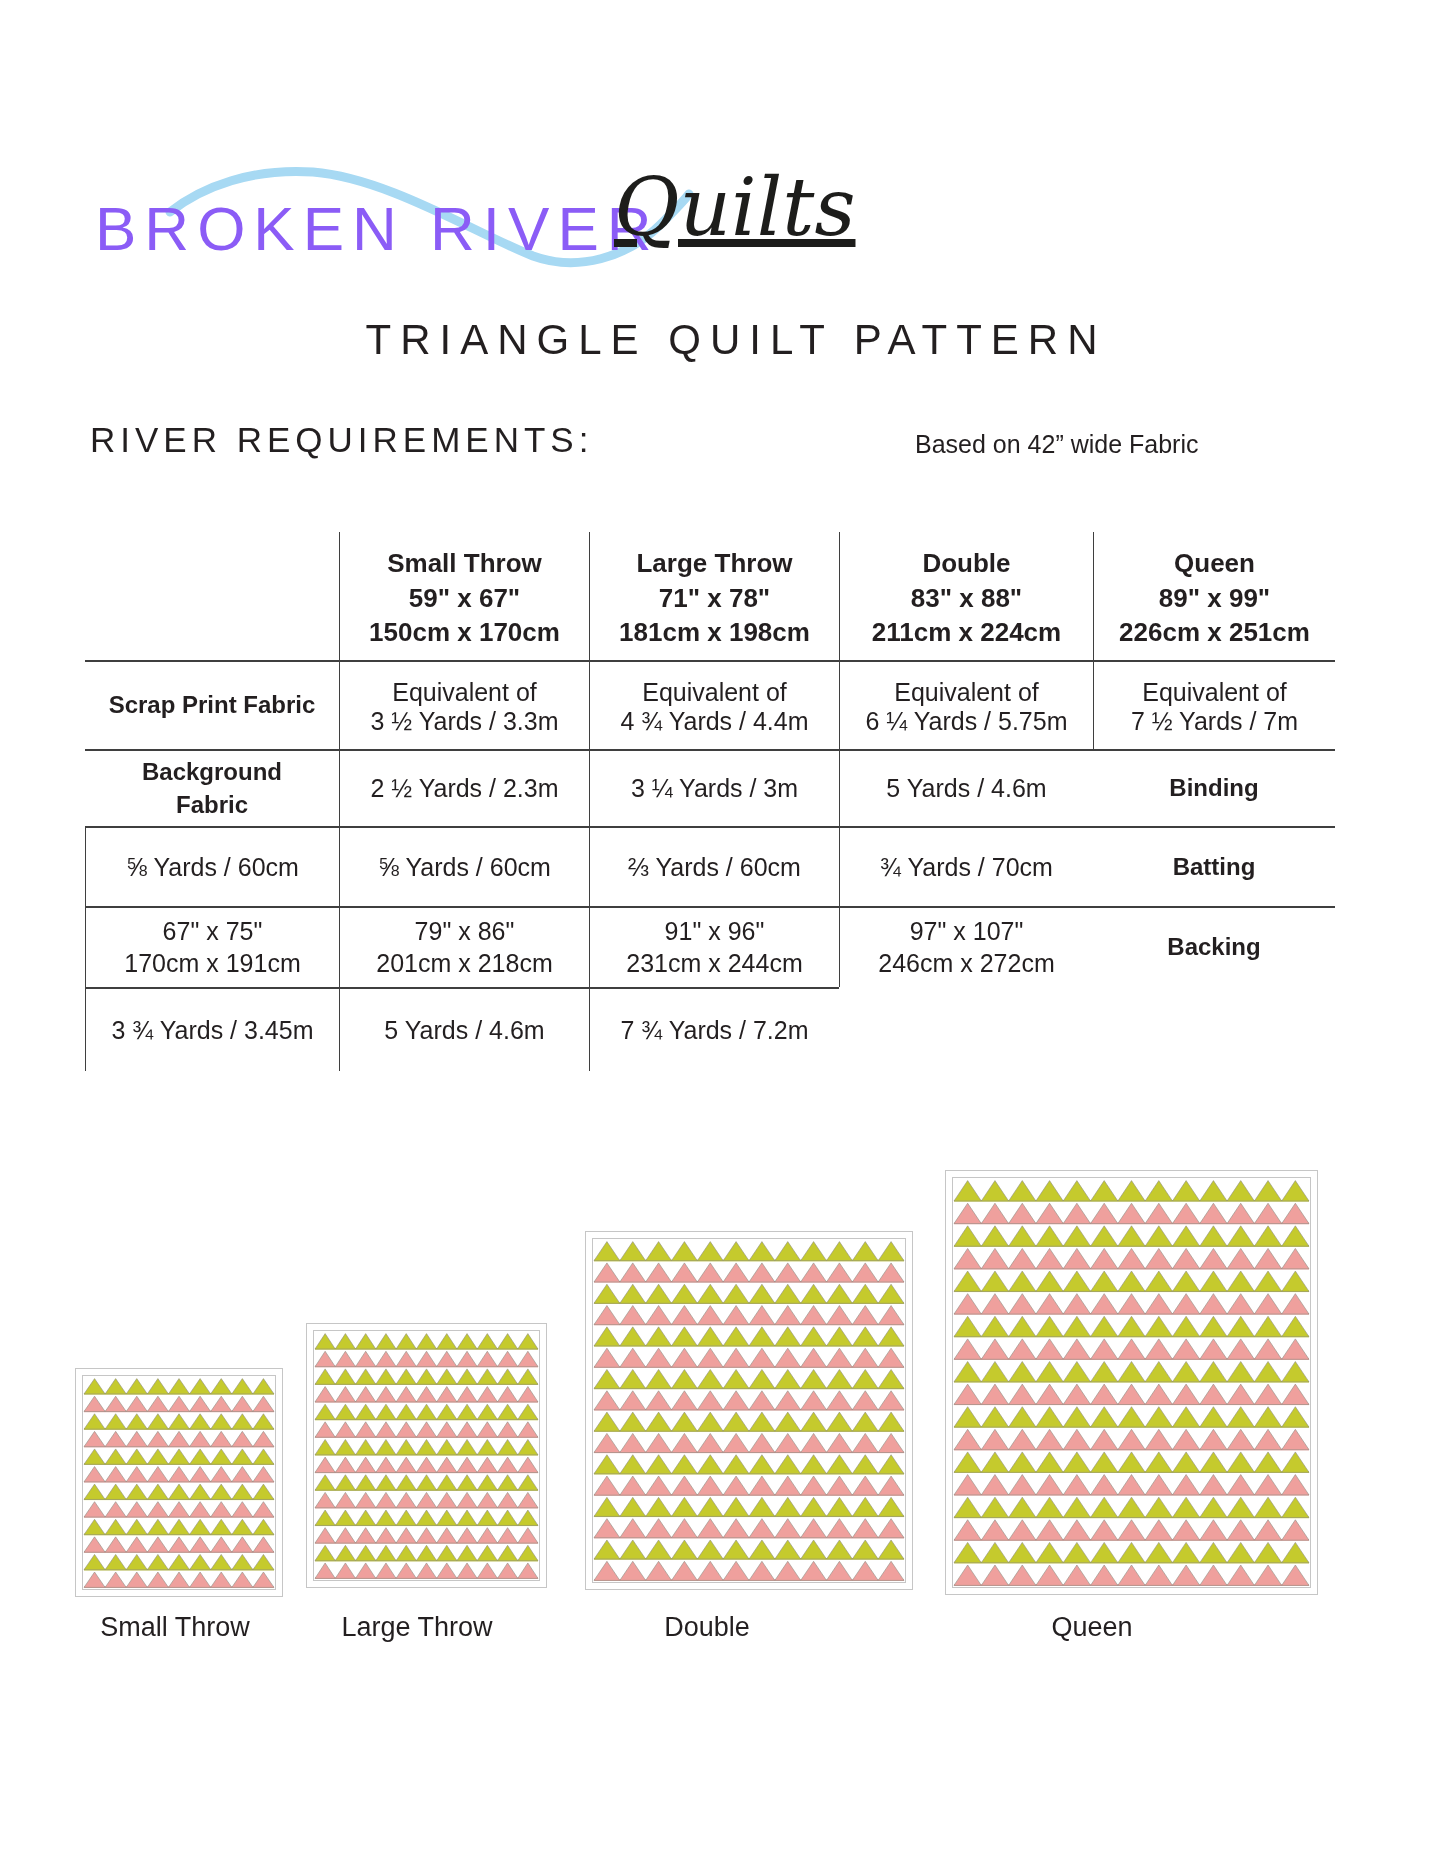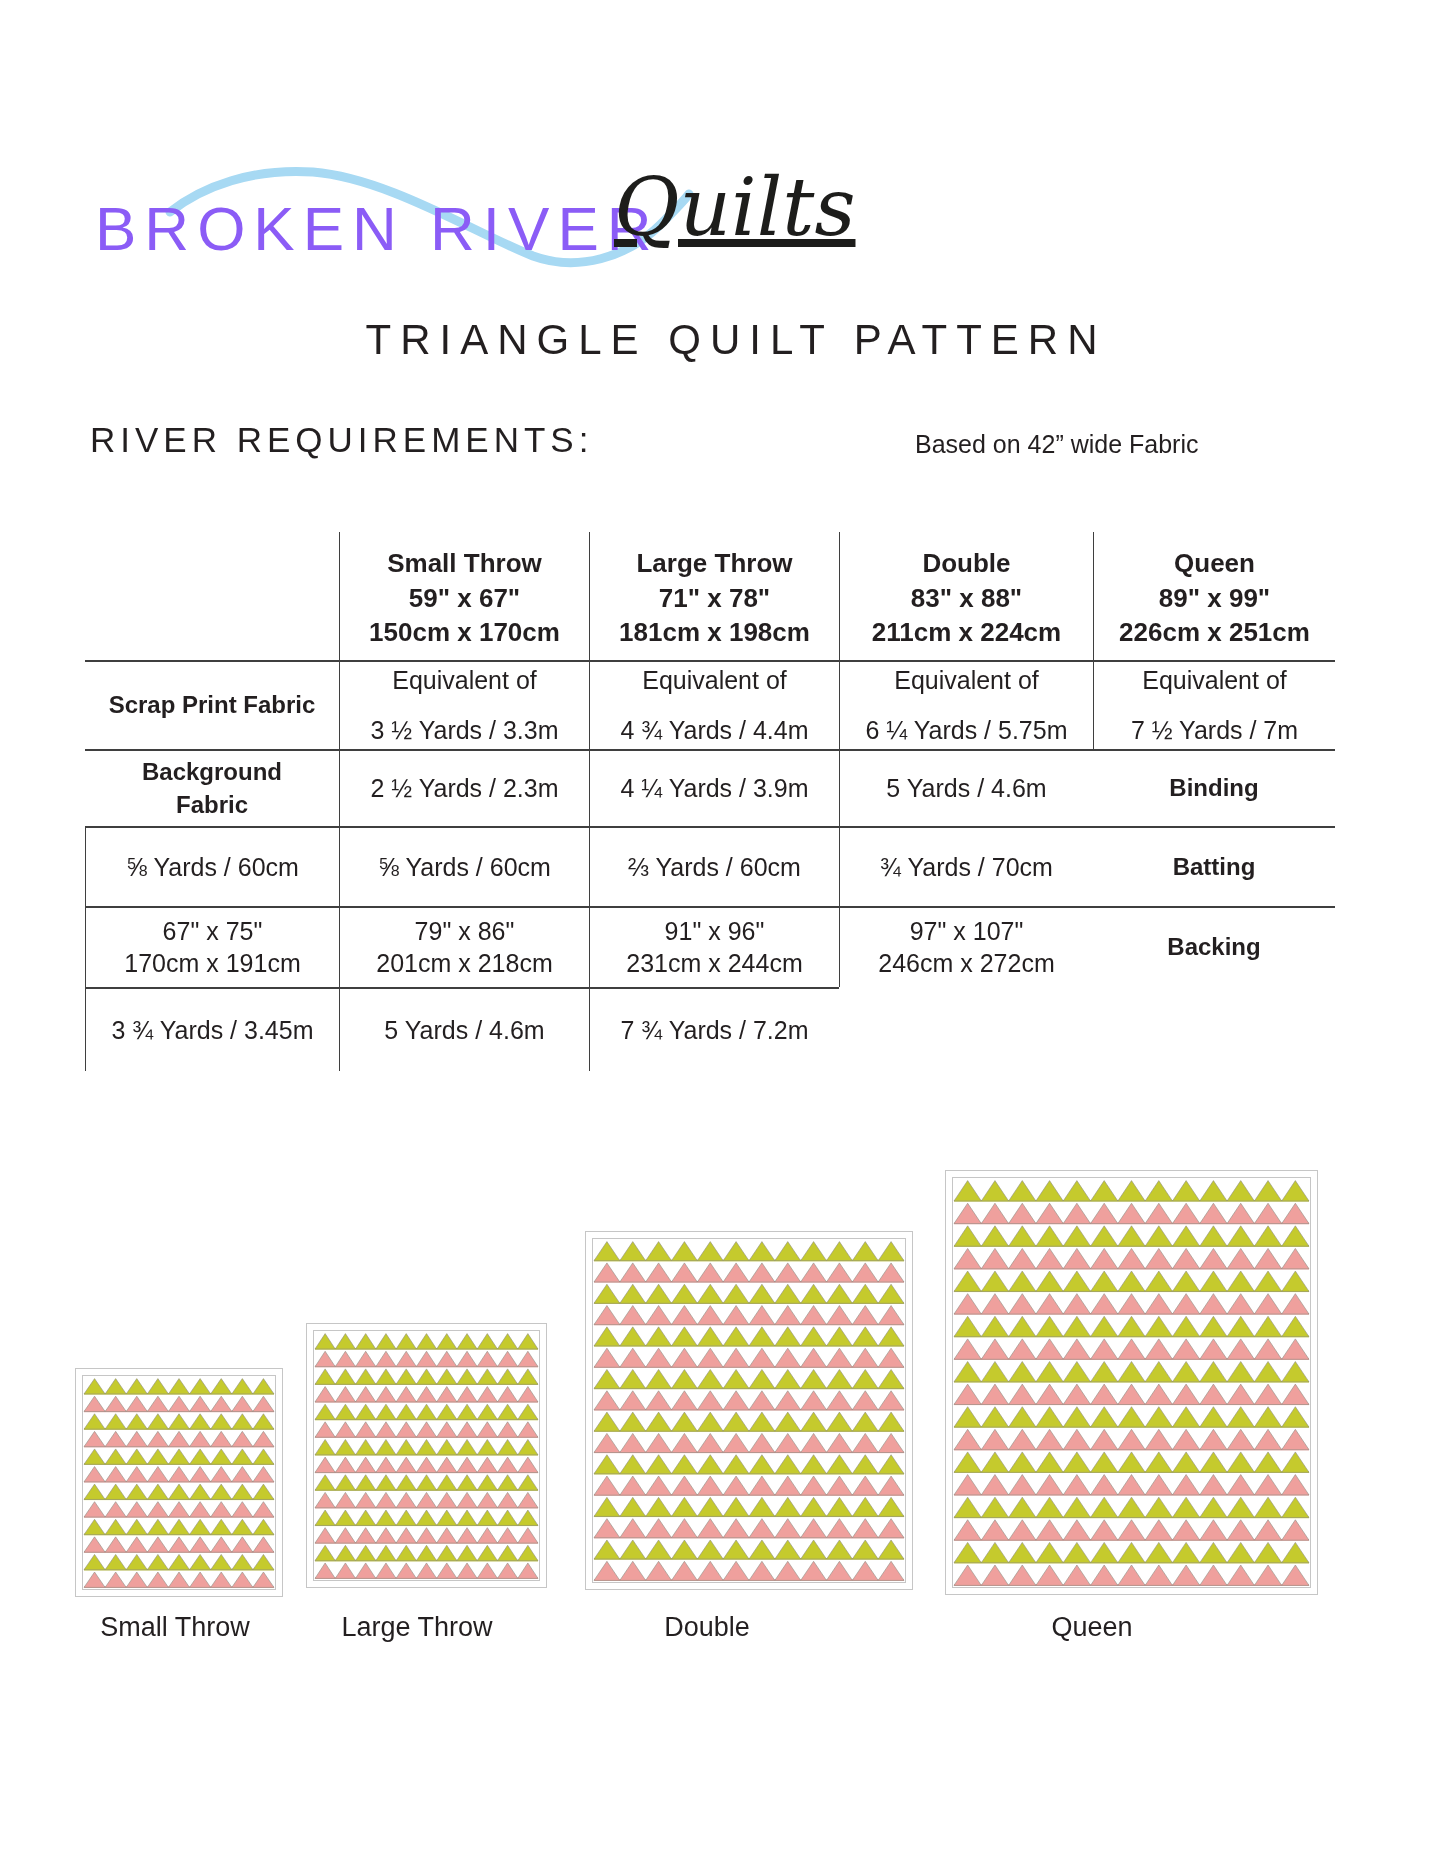--- a/index.html
+++ b/index.html
@@ -25,21 +25,21 @@
           grid-template-columns:254px 250px 250px 254px 242px;
           grid-template-rows:128px 89px 77px 80px 81px 84px;}
   .t-cell{display:flex;flex-direction:column;align-items:center;justify-content:center;
           box-sizing:border-box;font-size:25px;text-align:center;}
   .t-cell.vline{border-left:1.5px solid #3f3f3f;}
   .t-cell.rule{border-top:2px solid #3f3f3f;}
   .hcell{font-weight:bold;font-size:26px;justify-content:space-between;padding:16px 0 12px 0;}
   .lcell{font-weight:bold;font-size:24px;line-height:1.35;}
   .lcell .lbl{max-width:180px;}
   .lcell .nowrap{white-space:nowrap;max-width:none;}
-  .dcell.two{justify-content:space-between;padding:4px 0;}
+  .dcell.two{justify-content:space-between;padding:16px 0;}
   .dcell.two.tight{padding:9px 0;}
 
   
   .quilt{position:absolute;}
   .quilt svg{display:block;}
   .quilt-label{position:absolute;transform:translateX(-50%);top:1612px;font-size:27px;
          color:#231f20;white-space:nowrap;}
 </style>
 </head>
 <body>
@@ -97,21 +97,21 @@
         <div>Equivalent of</div>
         <div>7 ½ Yards / 7m</div>
       </div>
       <div class="t-cell lcell rule">
         <div class="lbl">Background Fabric</div>
       </div>
       <div class="t-cell dcell vline rule">
         <div>2 ½ Yards / 2.3m</div>
       </div>
       <div class="t-cell dcell vline rule">
-        <div>4 ¼ Yards / 3.9m</div>
+        <div>3 ¼ Yards / 3m</div>
       </div>
       <div class="t-cell dcell vline rule">
         <div>5 Yards / 4.6m</div>
       </div>
       <div class="t-cell lcell rule">
         <div class="lbl">Binding</div>
       </div>
       <div class="t-cell dcell vline rule">
         <div>⅝ Yards / 60cm</div>
       </div>

